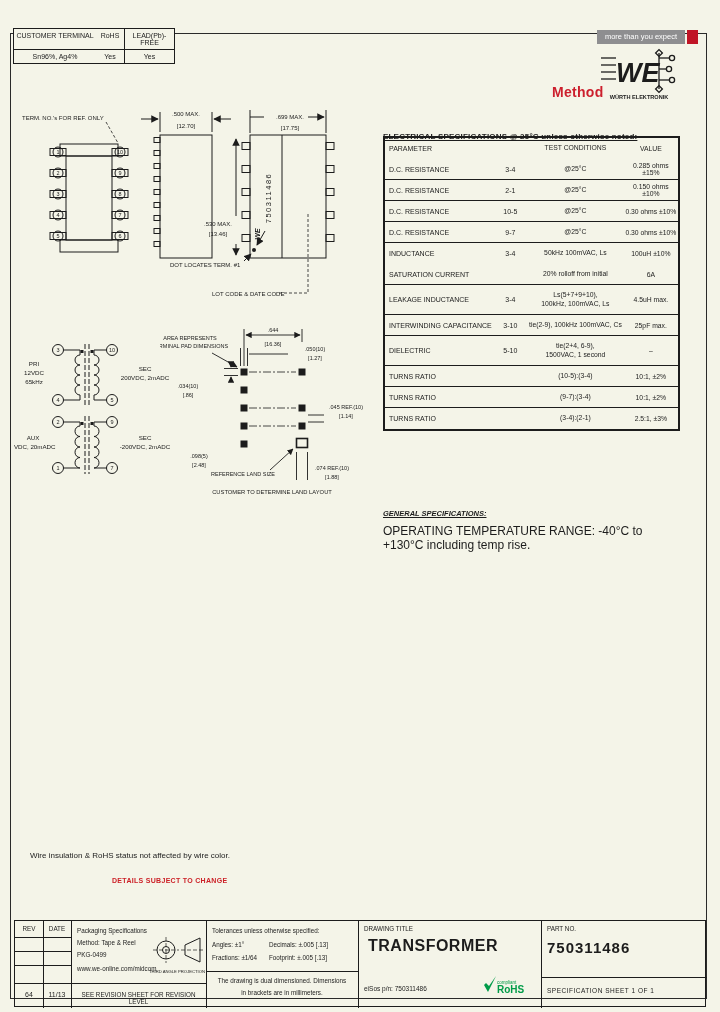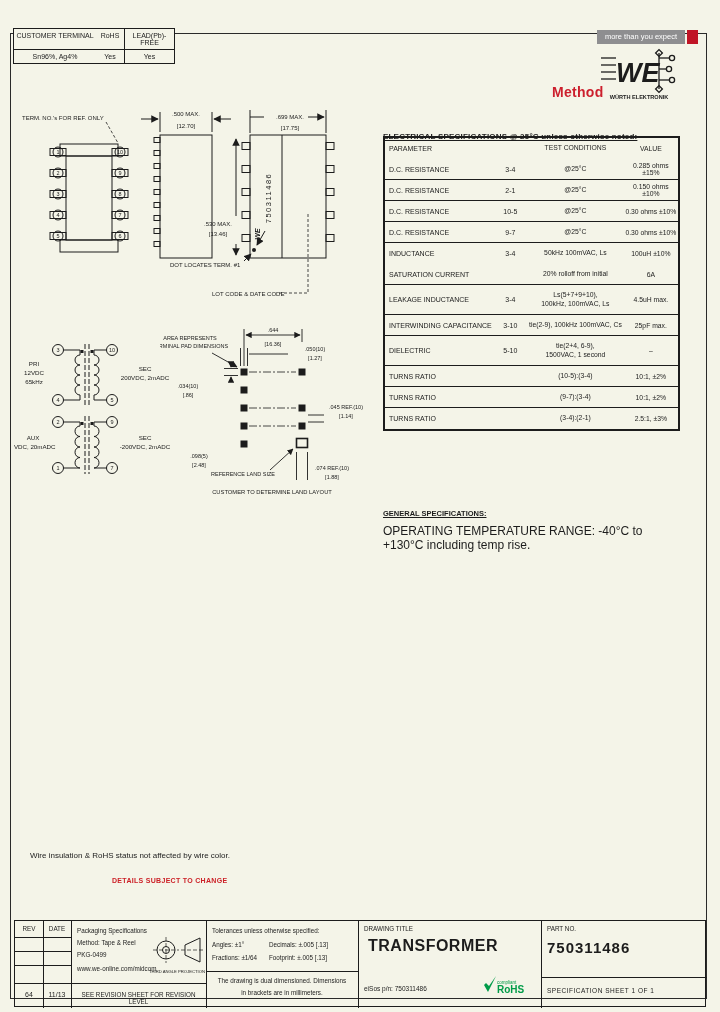--- a/index.html
+++ b/index.html
@@ -31,21 +31,21 @@
   .etable { left:383px; top:136px; width:297px; border:2px solid #1c1c1c; background:transparent; font-size:7px; }
   .erow { display:flex; align-items:center; height:21px; border-bottom:1px solid #1c1c1c; }
   .erow.tall { height:30px; }
   .erow.nb { border-bottom:none; }
   .erow:last-child { border-bottom:none; }
   .c-param { width:110px; padding-left:4px; text-align:left; }
   .c-pins  { width:34px; text-align:center; }
   .c-cond  { width:98px; text-align:center; white-space:pre; font-size:6.8px; line-height:1.25; }
   .c-val   { width:55px; text-align:center; font-size:6.8px; }
 
-  .gtitle { left:383px; top:509px; font-size:7.5px; font-weight:bold; text-decoration:underline; }
+  .gtitle { left:383px; top:509px; font-size:7.5px; font-weight:bold; text-decoration:underline;font-style:italic; }
   .gtext  { left:383px; top:524px; width:300px; font-size:12px; }
 
   .notes { left:30px; top:848px; font-size:8px; line-height:15px; }
   .warning { left:112px; top:877px; font-size:7px; font-weight:bold; color:#cc2027; letter-spacing:.3px; }
 
   
   .tblock { left:14px; top:920px; width:692px; height:87px; border:1.5px solid #1c1c1c; }
   .tblock .vl { position:absolute; top:0; width:0; height:87px; border-left:1px solid #1c1c1c; }
   .tblock .hl { position:absolute; height:0; border-top:1px solid #1c1c1c; }
   .tb-txt { position:absolute; font-size:6.3px; white-space:nowrap; }

